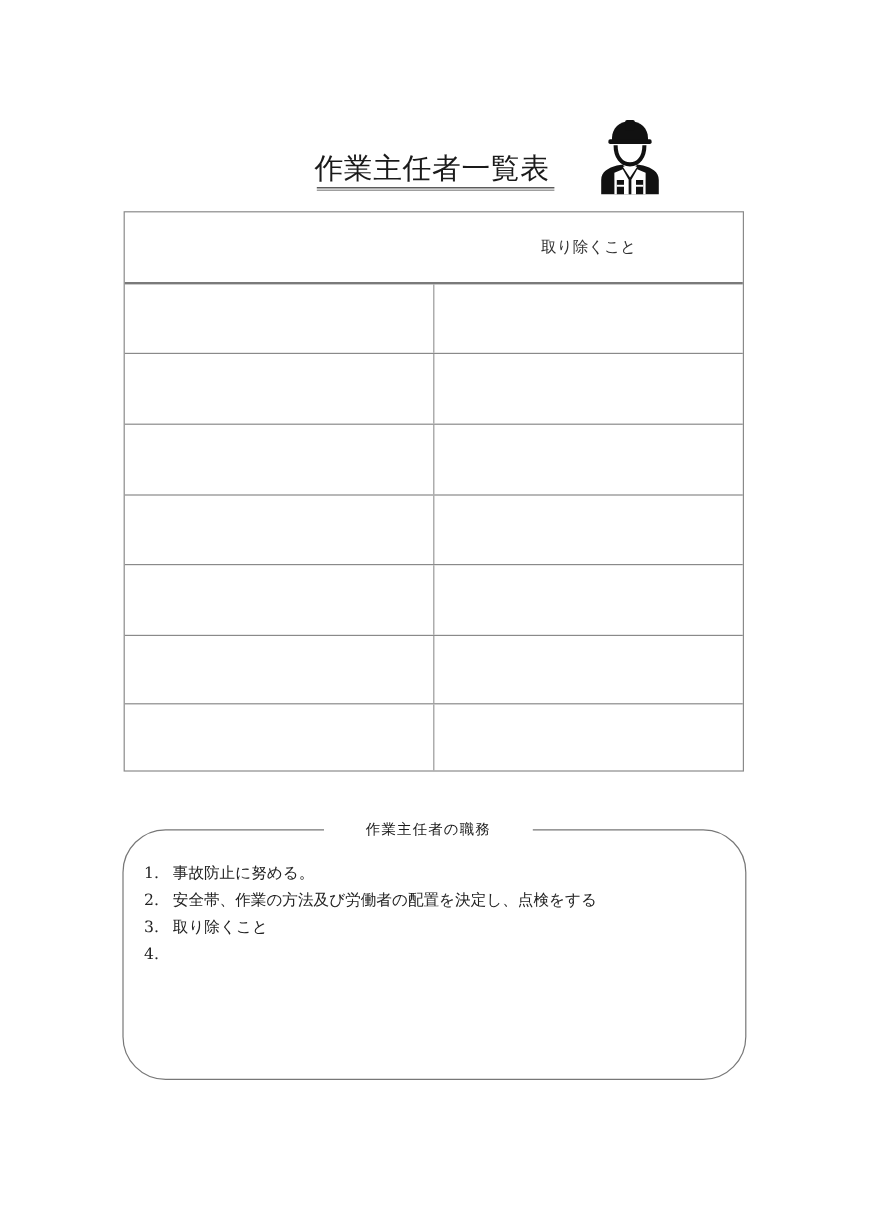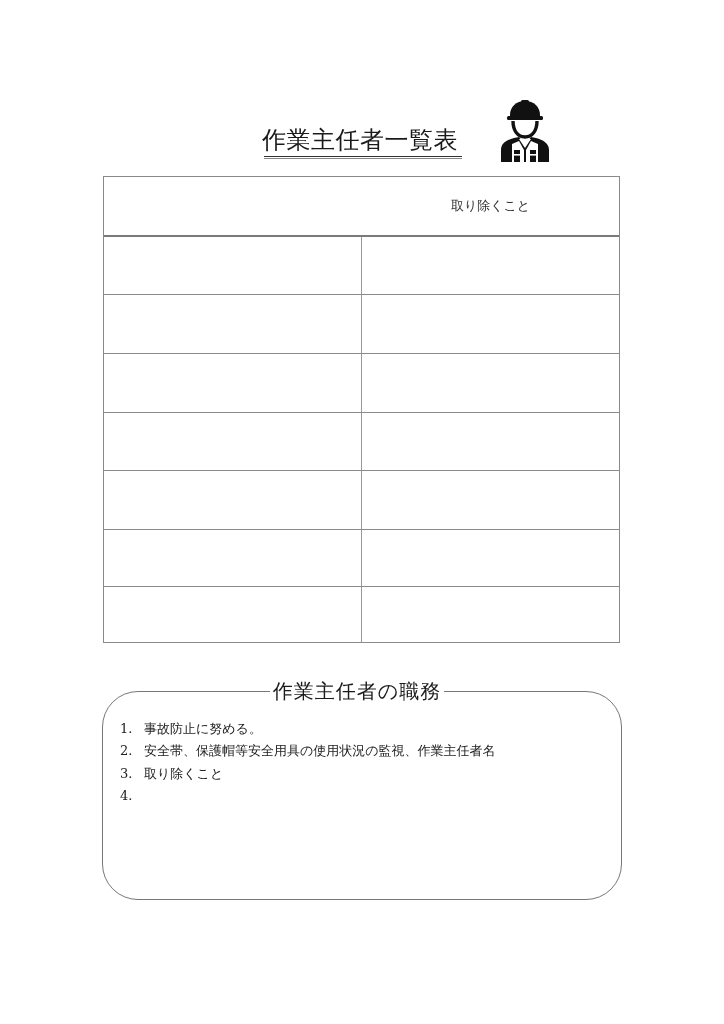--- a/index.html
+++ b/index.html
@@ -106,21 +106,21 @@
     }
     .duties-title {
       position: absolute;
       left: 270px;
       top: 680px;
       width: 174px;
       height: 24px;
       background: #ffffff;
       text-align: center;
       font-family: "DejaVu Sans", "Liberation Sans", sans-serif;
-      font-size: 20px;
+      font-size: 12px;
       line-height: 22px;
       color: #1a1a1a;
       letter-spacing: 1px;
     }
     .duties-list {
       position: absolute;
       left: 120px;
       top: 718px;
       width: 480px;
       margin: 0;
@@ -213,21 +213,21 @@
   <div class="duties-box"></div>
   <div class="duties-title">作業主任者の職務</div>
 
   <ol class="duties-list">
     <li class="duty">
       <span class="duty-num">1.</span>
       <span class="duty-line">事故防止に努める。</span>
     </li>
     <li class="duty">
       <span class="duty-num">2.</span>
-      <span class="duty-line">安全帯、保護帽等安全用具の使用状況の監視、作業主任者名</span>
+      <span class="duty-line">安全帯、作業の方法及び労働者の配置を決定し、点検をする</span>
     </li>
     <li class="duty">
       <span class="duty-num">3.</span>
       <span class="duty-line">取り除くこと</span>
     </li>
     <li class="duty">
       <span class="duty-num">4.</span>
     </li>
   </ol>
 

